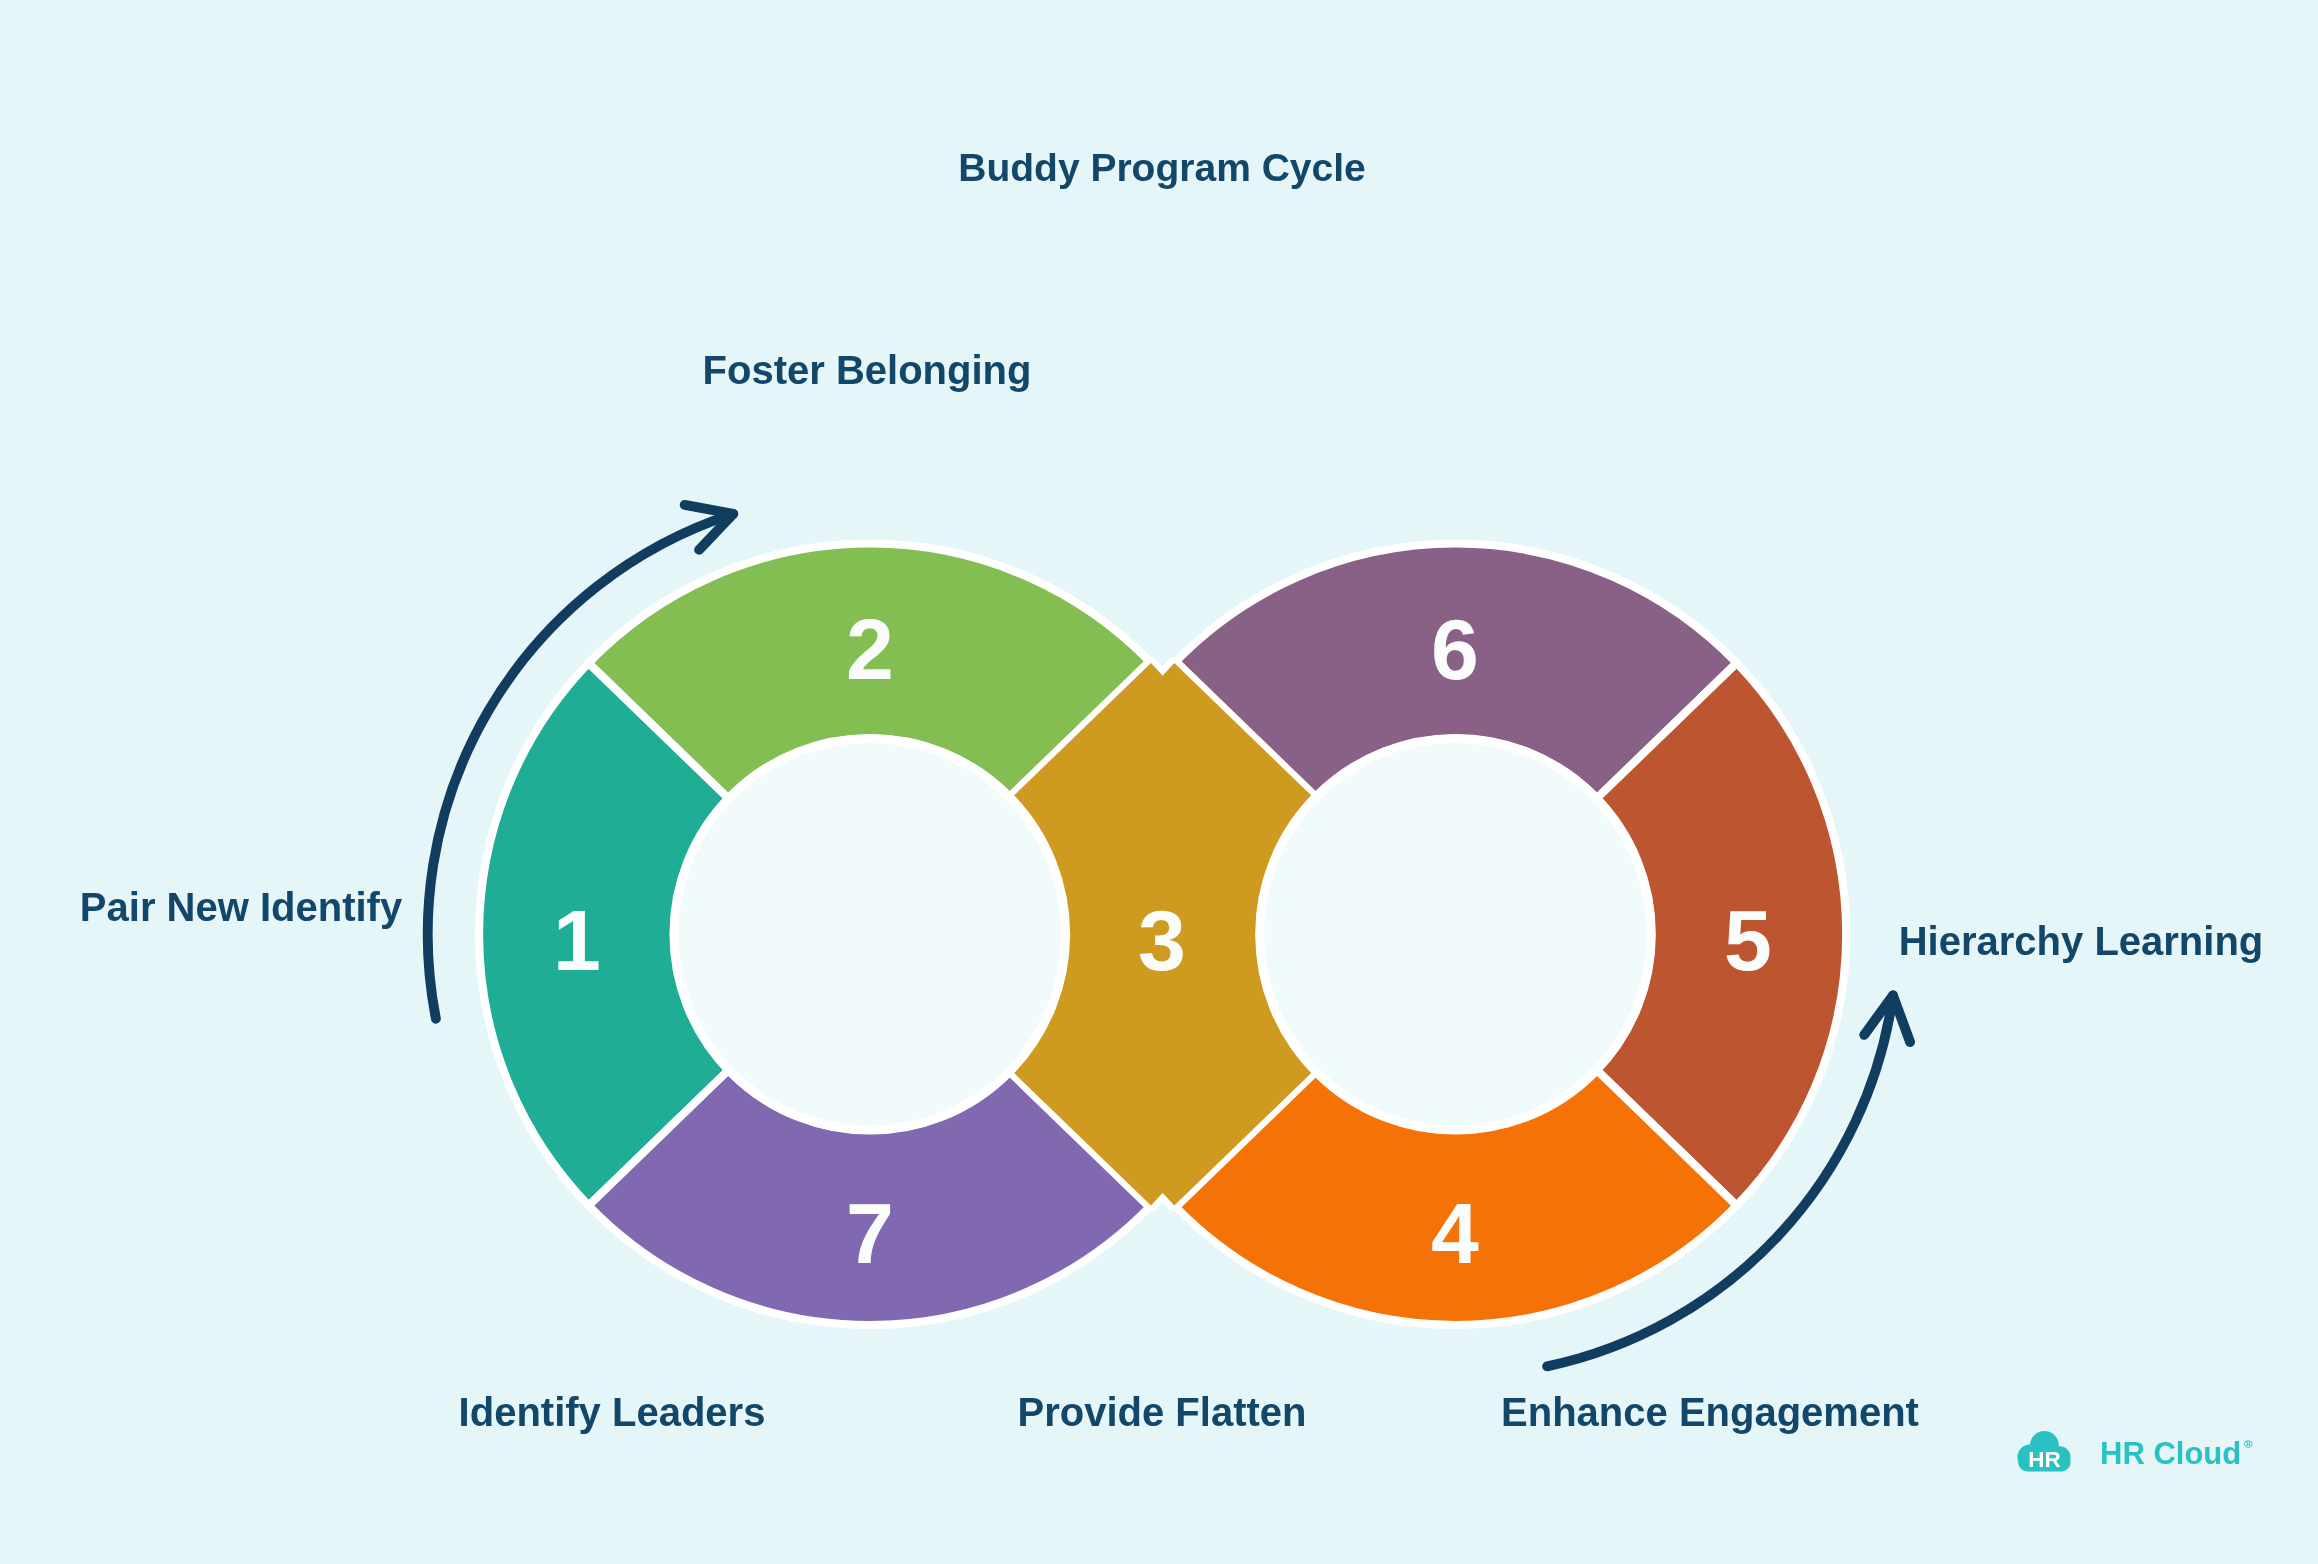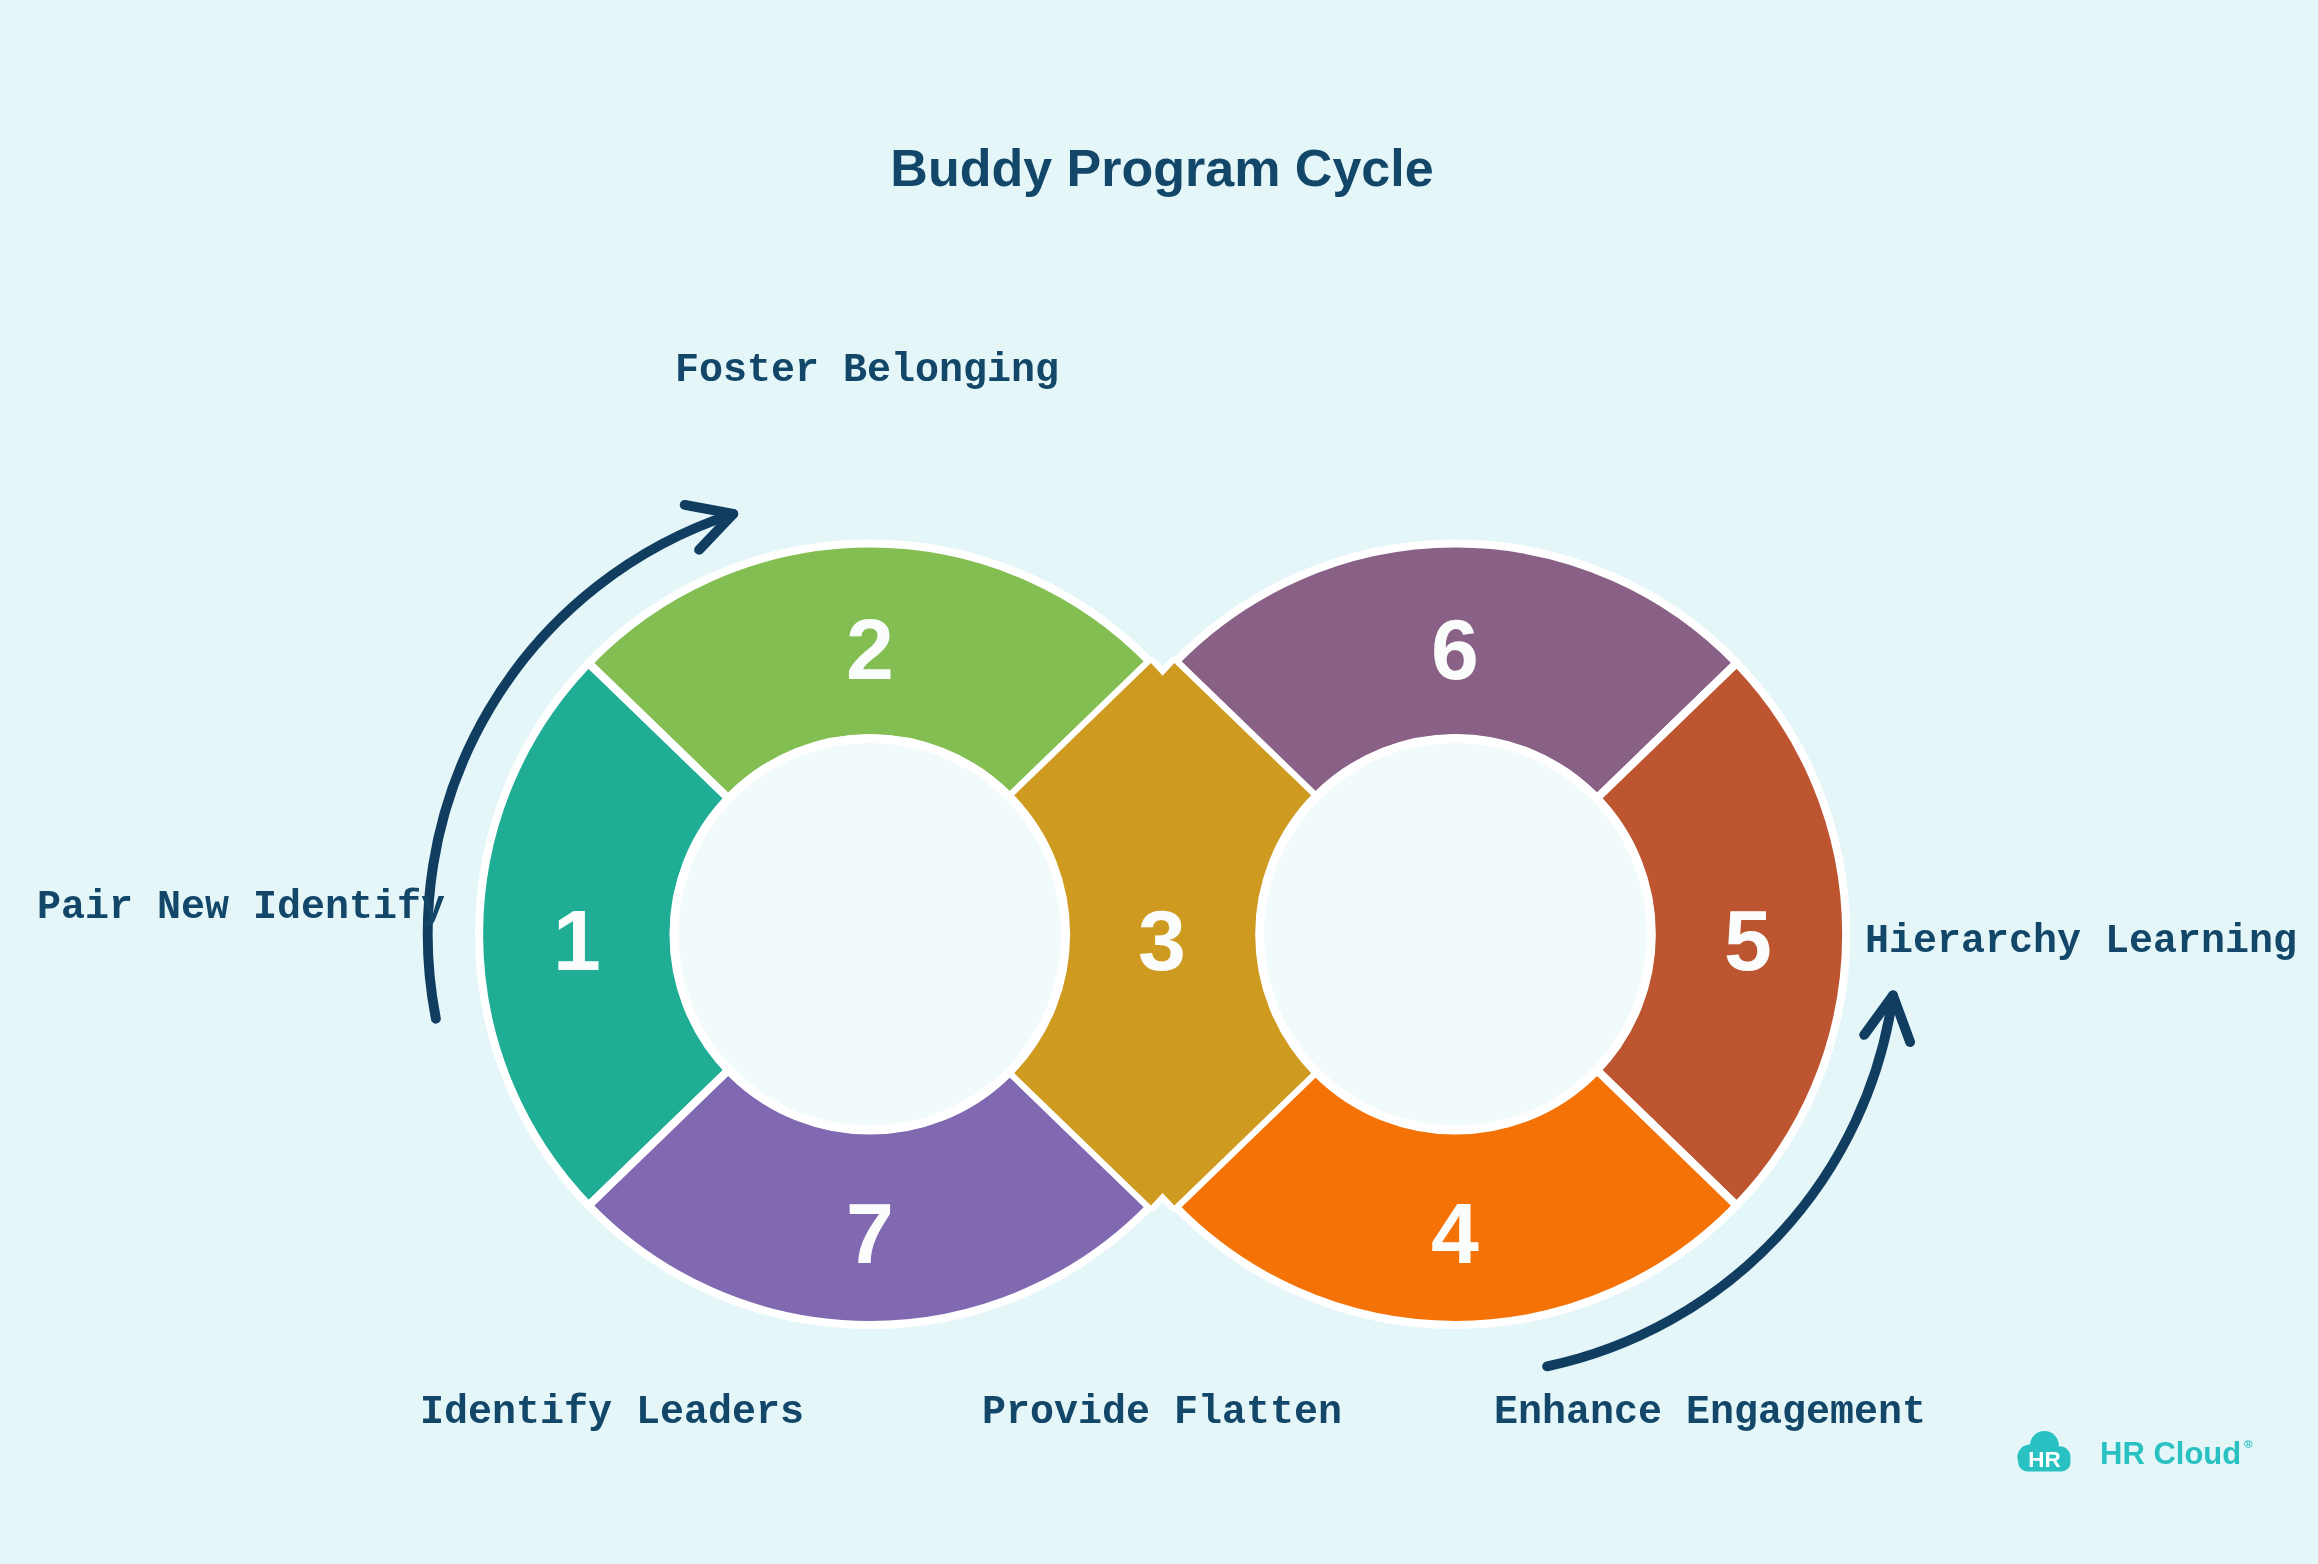--- a/index.html
+++ b/index.html
@@ -7,25 +7,25 @@
     width:2319px;height:1564px;
     background:#E4F6F8;
     font-family:"Liberation Sans", sans-serif;
     overflow:hidden;
   }
   .stage{position:relative;width:2319px;height:1564px;}
   .stage svg.rings{position:absolute;left:0;top:0;}
   .title{
     position:absolute;left:1162px;top:168px;
     transform:translate(-50%,-50%);
-    font-size:52px;font-weight:bold;color:#134769;white-space:nowrap;
+    font-size:39px;font-weight:bold;color:#134769;white-space:nowrap;
   }
   .lbl{
     position:absolute;transform:translate(-50%,-50%);
-    font-size:40px;font-weight:bold;color:#134769;white-space:nowrap;font-family:Liberation Mono, monospace;
+    font-size:40px;font-weight:bold;color:#134769;white-space:nowrap;
   }
   .num{
     position:absolute;transform:translate(-50%,-50%);
     font-size:86px;font-weight:bold;color:#FBFDFD;white-space:nowrap;
   }
   .logo{position:absolute;left:2012px;top:1430px;display:flex;align-items:center;}
   .brandtext{
     margin-left:25px;font-size:31px;font-weight:bold;color:#29C1C1;
     white-space:nowrap;display:flex;align-items:flex-start;
   }

